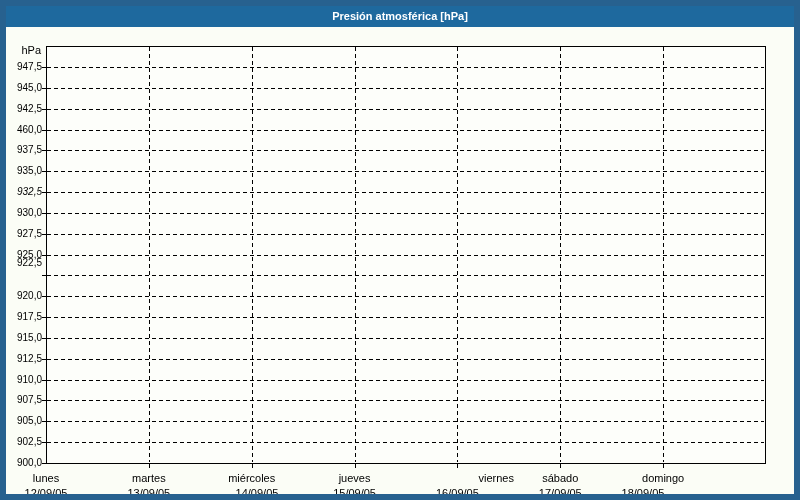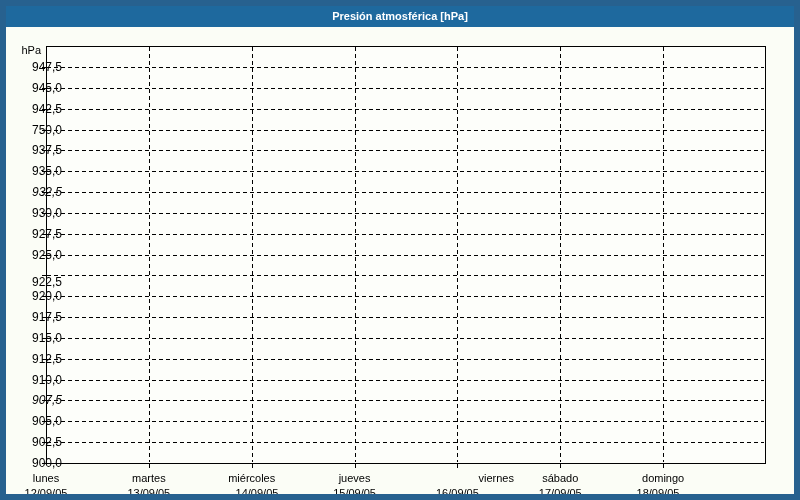--- a/index.html
+++ b/index.html
@@ -16,21 +16,21 @@
     position:absolute;left:40px;top:40px;width:720px;height:418px;
     box-sizing:border-box;border:1px solid #000;background:#fdfefa;
   }
   .hgrid{position:absolute;left:0;right:1px;height:1px;
     background:repeating-linear-gradient(to right,#000 0 4px,transparent 4px 7px);}
   .vgrid{position:absolute;top:0;bottom:1px;width:1px;
     background:repeating-linear-gradient(to bottom,#000 0 4px,transparent 4px 7px);}
   .ytick{position:absolute;width:4px;height:1px;background:#000;left:36px;}
   .xtick{position:absolute;width:1px;height:4px;background:#000;top:458px;}
   .ylabel{position:absolute;left:0;width:36px;height:12px;line-height:12px;
-    text-align:right;font-size:12px;color:#000;padding-left:20px;}
+    text-align:right;font-size:10px;color:#000;}
   .xlabel{position:absolute;width:104px;height:13px;line-height:13px;
     text-align:center;font-size:11px;color:#000;}
   #y-unit-label{position:absolute;left:0;width:35px;top:38px;height:12px;line-height:12px;
     text-align:right;font-size:11px;color:#000;}
 </style>
 </head>
 <body>
 
 <div id="chart-window" style="background: rgb(251, 253, 246); border-color: rgb(39, 97, 143);">
   <div id="title-bar" style="background: rgb(30, 105, 158); color: rgb(255, 255, 255);">
@@ -65,47 +65,47 @@
       <div class="vgrid" style="left: 616.143px;"></div>
     </div>
   <div id="axis-decorations">
       <div class="ytick" style="top: 61px;"></div>
       <div class="ylabel" style="top: 55px;">947,5</div>
       <div class="ytick" style="top: 81.8421px;"></div>
       <div class="ylabel" style="top: 75.8421px;">945,0</div>
       <div class="ytick" style="top: 102.684px;"></div>
       <div class="ylabel" style="top: 96.6842px;">942,5</div>
       <div class="ytick" style="top: 123.526px;"></div>
-      <div class="ylabel" style="top: 117.526px;">750,0</div>
+      <div class="ylabel" style="top: 117.526px;">460,0</div>
       <div class="ytick" style="top: 144.368px;"></div>
       <div class="ylabel" style="top: 138.368px;">937,5</div>
       <div class="ytick" style="top: 165.211px;"></div>
       <div class="ylabel" style="top: 159.211px;">935,0</div>
       <div class="ytick" style="top: 186.053px;"></div>
       <div class="ylabel" style="top: 180.053px; font-style: italic;">932,5</div>
       <div class="ytick" style="top: 206.895px;"></div>
       <div class="ylabel" style="top: 200.895px;">930,0</div>
       <div class="ytick" style="top: 227.737px;"></div>
       <div class="ylabel" style="top: 221.737px;">927,5</div>
       <div class="ytick" style="top: 248.579px;"></div>
       <div class="ylabel" style="top: 242.579px;">925,0</div>
       <div class="ytick" style="top: 269.421px;"></div>
-      <div class="ylabel" style="top: 270px;">922,5</div>
+      <div class="ylabel" style="top: 251px;">922,5</div>
       <div class="ytick" style="top: 290.263px;"></div>
       <div class="ylabel" style="top: 284.263px;">920,0</div>
       <div class="ytick" style="top: 311.105px;"></div>
       <div class="ylabel" style="top: 305.105px;">917,5</div>
       <div class="ytick" style="top: 331.947px;"></div>
       <div class="ylabel" style="top: 325.947px;">915,0</div>
       <div class="ytick" style="top: 352.789px;"></div>
       <div class="ylabel" style="top: 346.789px;">912,5</div>
       <div class="ytick" style="top: 373.632px;"></div>
       <div class="ylabel" style="top: 367.632px;">910,0</div>
       <div class="ytick" style="top: 394.474px;"></div>
-      <div class="ylabel" style="top: 388.474px; font-style: italic;">907,5</div>
+      <div class="ylabel" style="top: 388.474px;">907,5</div>
       <div class="ytick" style="top: 415.316px;"></div>
       <div class="ylabel" style="top: 409.316px;">905,0</div>
       <div class="ytick" style="top: 436.158px;"></div>
       <div class="ylabel" style="top: 430.158px; text-align: right;">902,5</div>
       <div class="ytick" style="top: 457px;"></div>
       <div class="ylabel" style="top: 451px;">900,0</div>
       <div class="xlabel" style="left: -12px; top: 466px;">lunes</div>
       <div class="xlabel" style="left: -12px; top: 481px;">12/09/05</div>
       <div class="xtick" style="left: 142.857px;"></div>
       <div class="xlabel" style="left: 90.8571px; top: 466px;">martes</div>
@@ -117,15 +117,15 @@
       <div class="xlabel" style="left: 296.571px; top: 466px;">jueves</div>
       <div class="xlabel" style="left: 296.571px; top: 481px;">15/09/05</div>
       <div class="xtick" style="left: 451.429px;"></div>
       <div class="xlabel" style="left: 404px; top: 466px; text-align: right;">viernes</div>
       <div class="xlabel" style="left: 399.429px; top: 481px;">16/09/05</div>
       <div class="xtick" style="left: 554.286px;"></div>
       <div class="xlabel" style="left: 502.286px; top: 466px;">sábado</div>
       <div class="xlabel" style="left: 502.286px; top: 481px;">17/09/05</div>
       <div class="xtick" style="left: 657.143px;"></div>
       <div class="xlabel" style="left: 605.143px; top: 466px;">domingo</div>
-      <div class="xlabel" style="left: 600px; top: 481px;">18/09/05</div>
+      <div class="xlabel" style="left: 585px; top: 481px;">18/09/05</div>
     </div>
 </div>
 
 </body></html>

